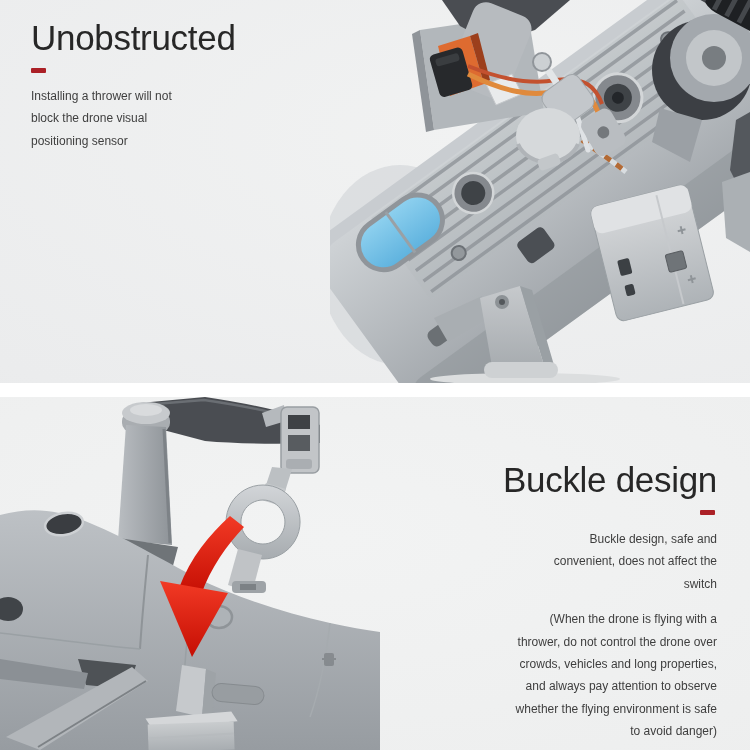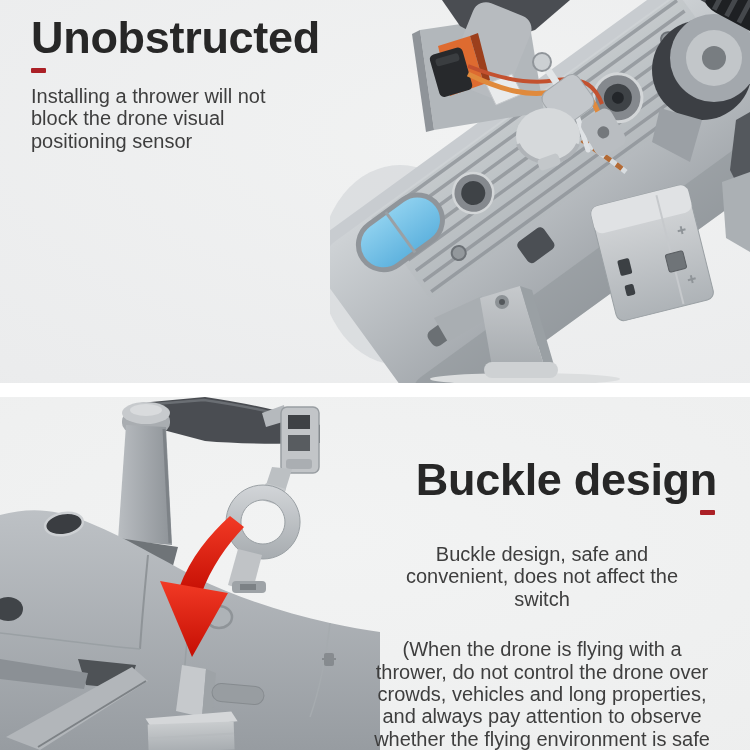--- a/index.html
+++ b/index.html
@@ -10,25 +10,25 @@
   .sec{position:absolute;left:0;width:750px;}
   .sec-top{top:0;height:383px;background:radial-gradient(140% 125% at 62% 35%, #f1f2f2 0%, #ebeced 65%, #e7e8e9 100%);}
   .sec-bottom{top:397px;height:353px;background:radial-gradient(135% 120% at 45% 40%, #f2f3f3 0%, #edeeee 70%, #e9eaeb 100%);}
   .divider{position:absolute;top:383px;left:0;width:750px;height:14px;background:#ffffff;}
   .photo{position:absolute;}
   .photo-top{right:0;top:0;width:420px;height:383px;}
   .photo-bottom{left:0;top:0;width:380px;height:353px;}
   .textblock{position:absolute;color:#3e3e3e;}
   .tb-top{left:31px;top:17px;width:350px;text-align:left;}
   .tb-bottom{right:33px;top:62px;width:350px;text-align:right;}
-  h1.title{margin:0;font-size:45px;line-height:41px;font-weight:700;color:#272727;letter-spacing:-0.3px;}
+  h1.title{margin:0;font-size:35px;line-height:41px;font-weight:400;color:#272727;letter-spacing:-0.3px;}
   .dash{width:15px;height:5px;background:#ab2026;border-radius:1px;margin-top:10px;}
   .tb-bottom .dash{margin-left:auto;margin-right:2px;}
-  p.body{margin:12px 0 0;font-size:20px;line-height:22.4px;white-space:pre-line;}
-  .tb-bottom p.body{margin-top:28px;text-align:center;}
+  p.body{margin:12px 0 0;font-size:12px;line-height:22.4px;white-space:pre-line;}
+  .tb-bottom p.body{margin-top:13px;}
 </style>
 </head>
 <body>
 
 <div class="canvas">
 
   <section class="sec sec-top">
 
     <div class="photo photo-top">
       <svg width="420" height="383" viewBox="0 0 420 383">

